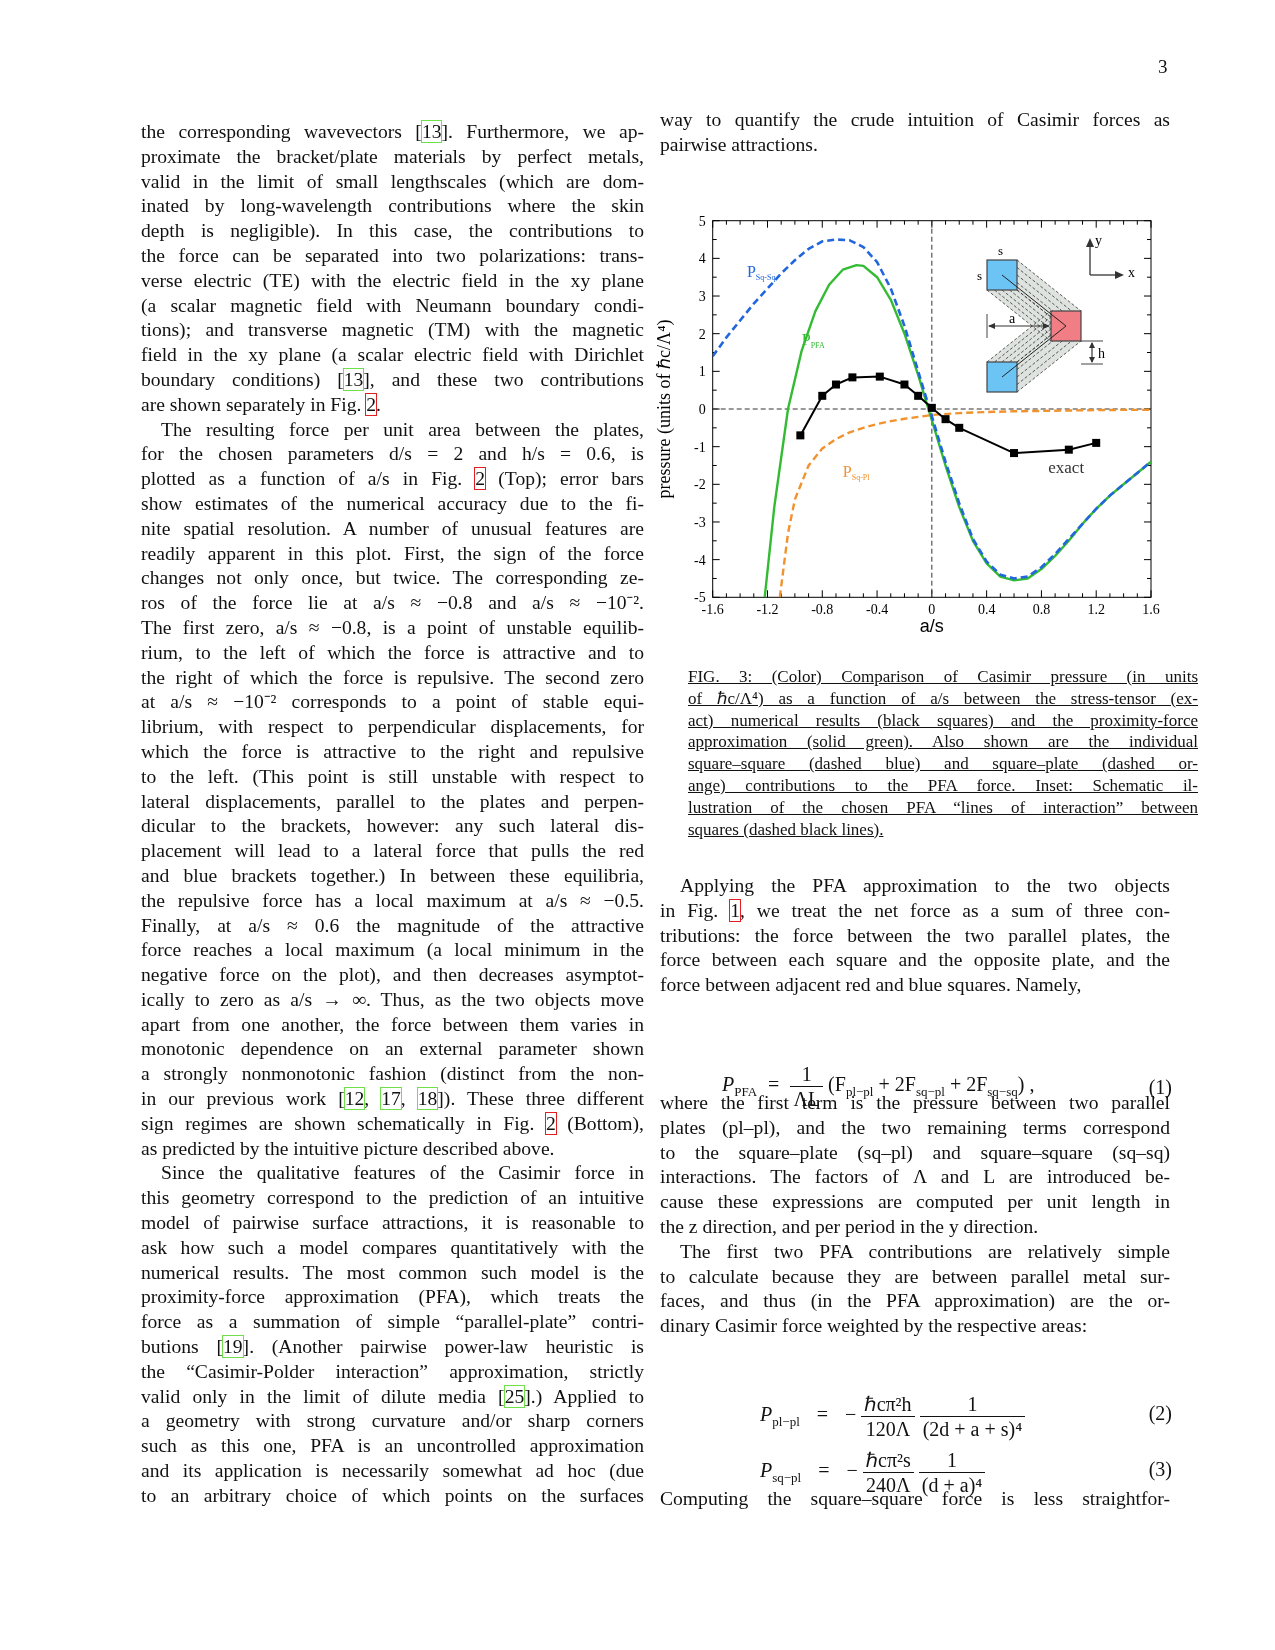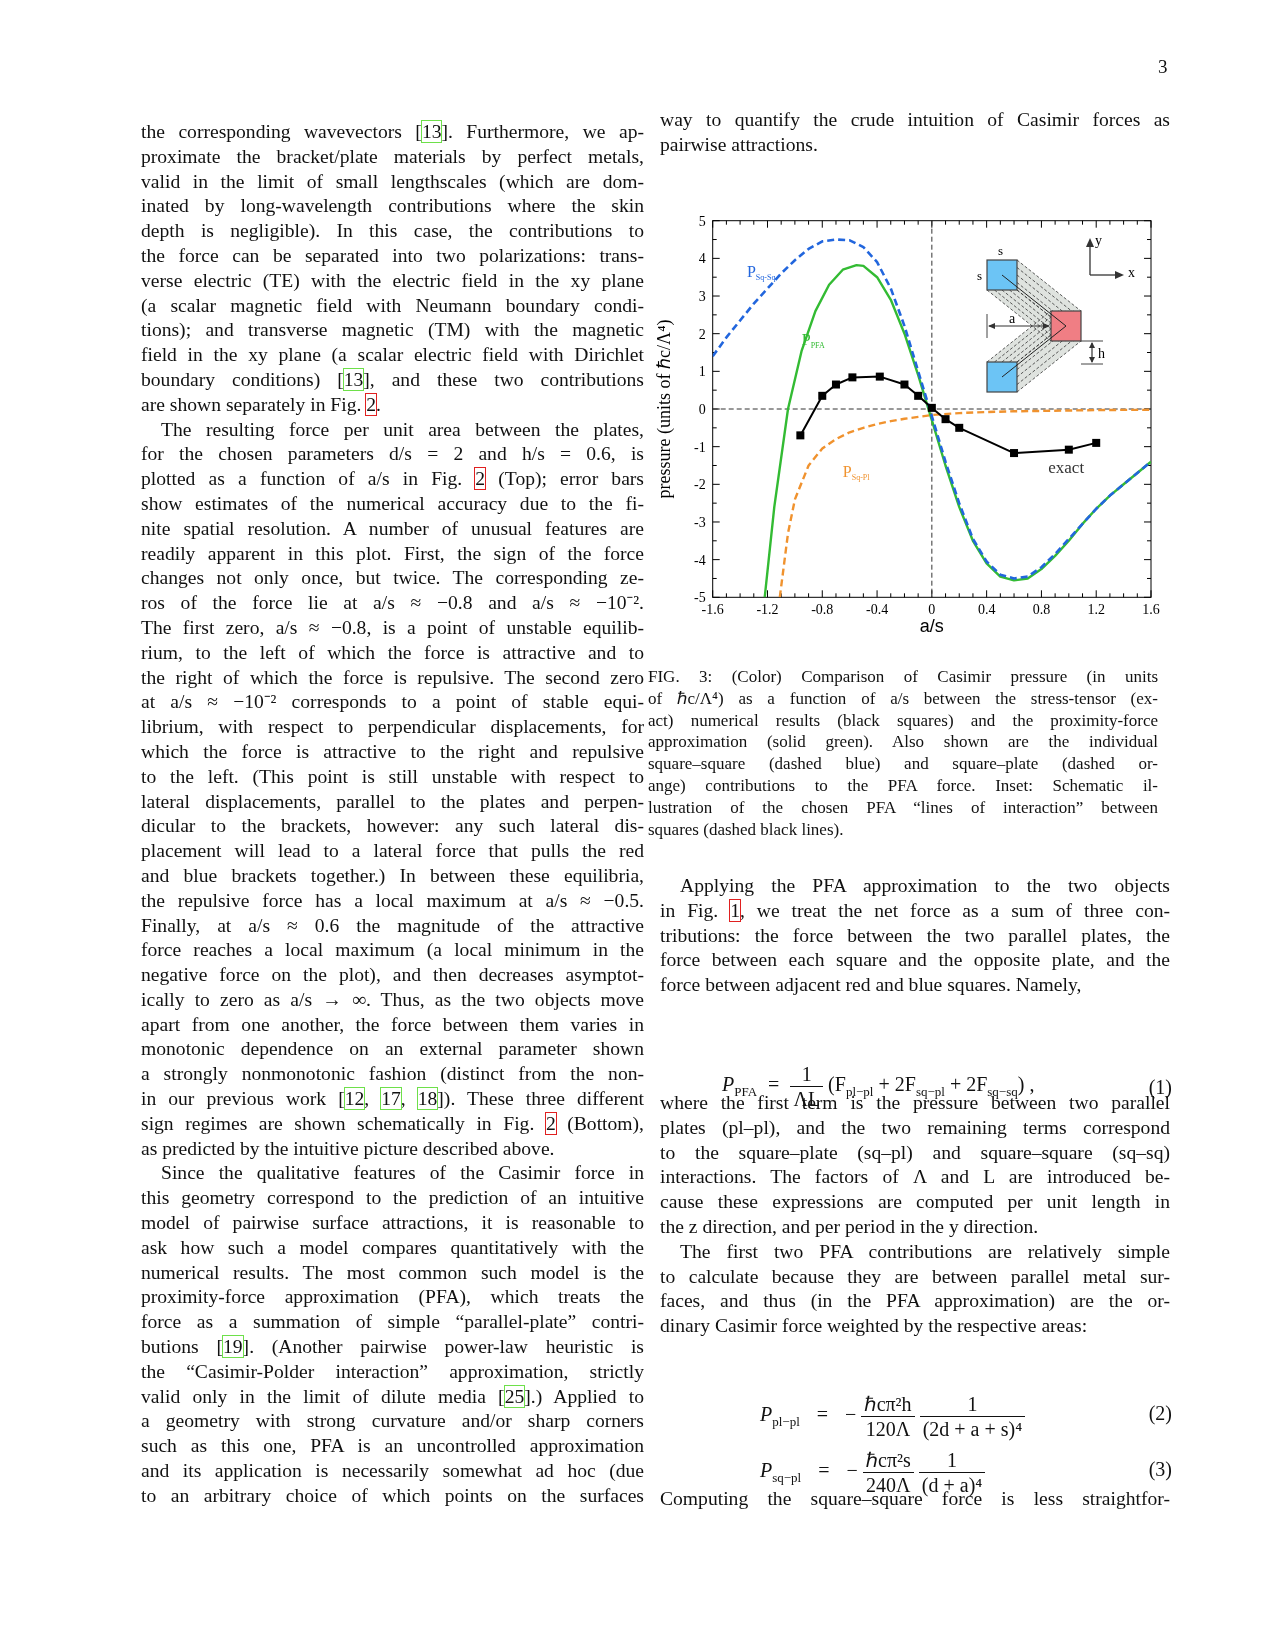--- a/index.html
+++ b/index.html
@@ -8,21 +8,21 @@
   .col{position:absolute;font-family:"Liberation Serif",serif;font-size:19.6px;line-height:24.8px;text-align:justify;}
   .col .ln{display:block;height:24.8px;white-space:nowrap;text-align:justify;text-align-last:justify;}
   .col .ln.last{text-align-last:left;}
   .col .ln.indent{padding-left:20px;}
   #left{left:113px;top:120px;width:503px;margin-left:28px;}
   #right-top{left:660px;top:108px;width:510px;}
   .ref-g{outline:1.5px solid #6ee04a;outline-offset:0;}
   .ref-r{outline:1.5px solid #e02020;outline-offset:0;}
   i{font-style:italic;}
   #figure{position:absolute;left:640px;top:205px;width:540px;height:440px;}
-  #caption{position:absolute;left:648px;top:666px;width:510px;font-family:"Liberation Serif",serif;font-size:17px;line-height:21.8px;}
+  #caption{position:absolute;left:688px;top:666px;width:510px;font-family:"Liberation Serif",serif;font-size:17px;line-height:21.8px;text-decoration:underline;}
   #caption .ln{display:block;height:21.8px;white-space:nowrap;text-align:justify;text-align-last:justify;}
   #caption .ln.last{text-align-last:left;}
   #right-mid{left:660px;top:874px;width:510px;}
   .eq{position:absolute;font-family:"Liberation Serif",serif;font-size:20px;margin-top:46px;}
   .frac{display:inline-block;vertical-align:middle;text-align:center;}
   .frac .num{display:block;border-bottom:1px solid #111;padding:0 3px;line-height:24px;}
   .frac .den{display:block;line-height:24px;padding:0 3px;}
   sub{font-size:13px;}
   #right-bot{left:660px;top:1091px;width:510px;}
   #right-last{left:660px;top:1487px;width:510px;}

